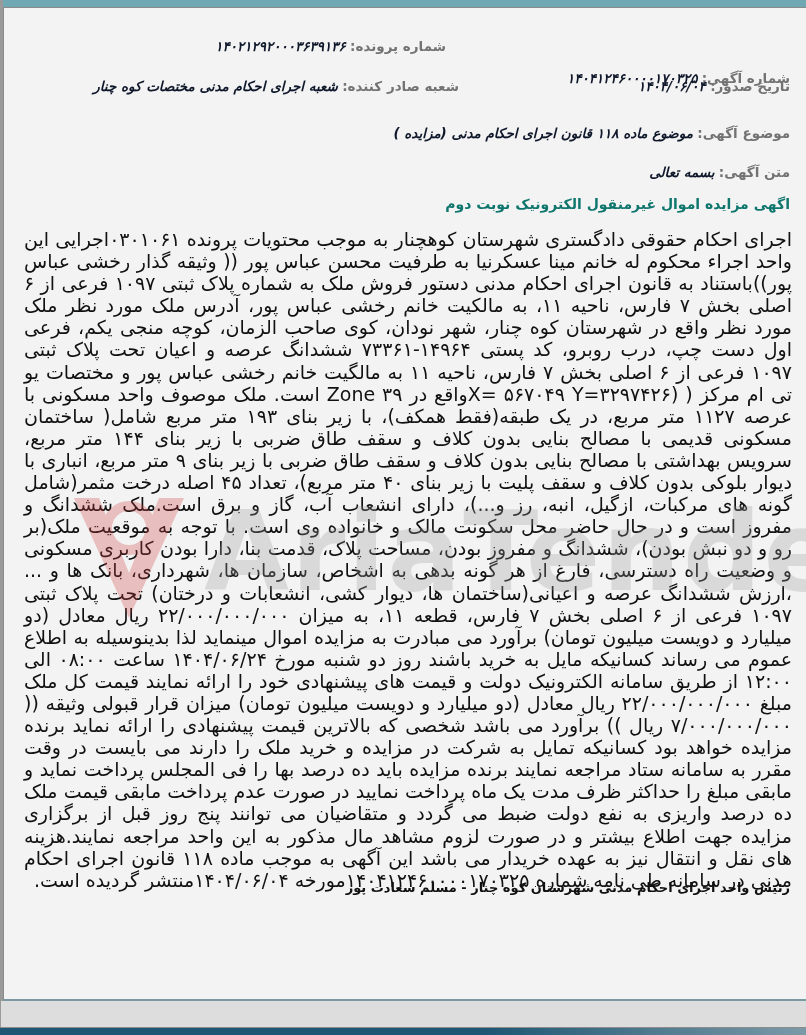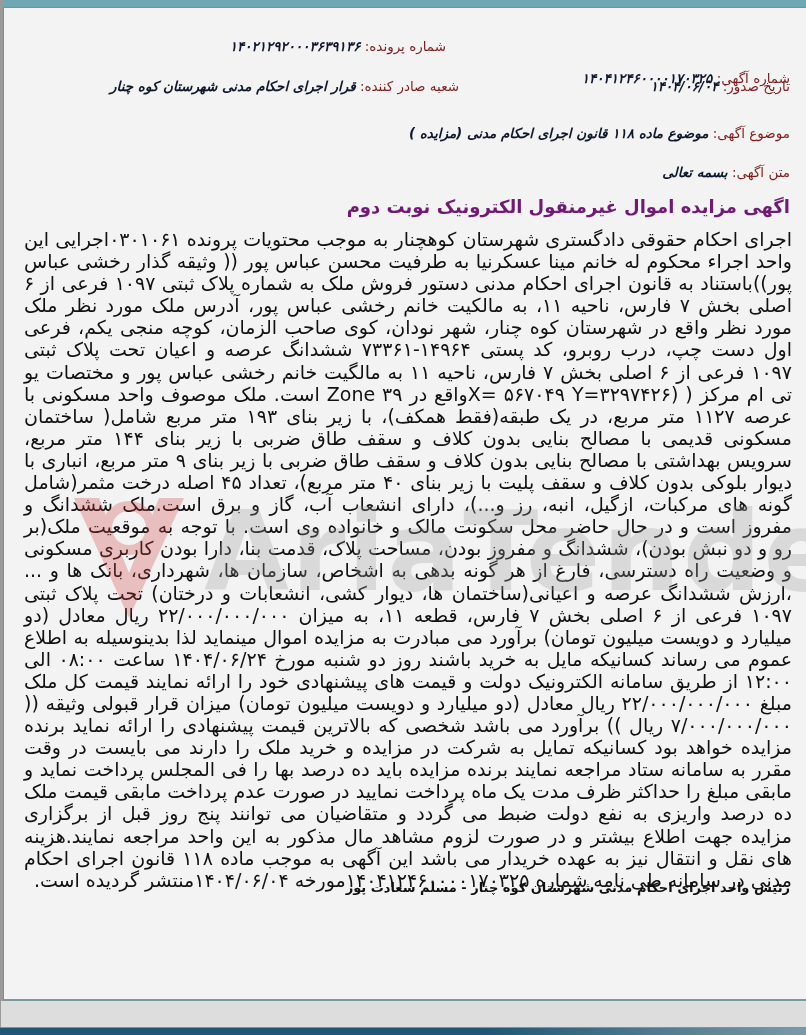--- a/index.html
+++ b/index.html
@@ -32,28 +32,28 @@
     box-sizing: border-box;
   }
   .taskbar {
     position: absolute; left: 0; top: 1027px; width: 806px; height: 8px;
     background: linear-gradient(to right, #1e5673 0%, #1e5673 60%, #7b9aa8 100%);
     border-top: 1px solid #8c8c8c;
   }
   .meta-row {
     position: absolute; direction: rtl; font-size: 13.5px; white-space: nowrap;
   }
-  .label { color: #7f1d1d; font-weight: normal; }
+  .label { color: #737373; font-weight: bold; }
   .value { color: #0f172a; font-weight: bold; font-style: italic; }
   .section {
     position: absolute; right: 28px; direction: rtl; font-size: 13.5px; white-space: nowrap; margin-left: 28px;
   }
   .heading {
     position: absolute; right: 28px; top: 195px; direction: rtl;
-    font-size: 18px; font-weight: bold; color: #701a75;
+    font-size: 14px; font-weight: bold; color: #0f766e;
   }
   .body-text {
     position: absolute; right: 22px; top: 227px; width: 768px;
     direction: rtl; text-align: justify;
     font-size: 19px; line-height: 22.1px; font-weight: normal; color: #111;
   }
   .signature {
     position: absolute; right: 28px; top: 879px; direction: rtl;
     font-size: 13px; font-weight: bold; color: #111; white-space: nowrap;
   }
@@ -88,21 +88,21 @@
     <span class="value">۱۴۰۲۱۲۹۲۰۰۰۳۶۳۹۱۳۶</span>
   </div>
 
   <div class="meta-row" style="right:16px; top:70px;">
     <span class="label">تاریخ صدور:</span>
     <span class="value">۱۴۰۴/۰۶/۰۴</span>
   </div>
 
   <div class="meta-row" style="right:347px; top:70px;">
     <span class="label">شعبه صادر کننده:</span>
-    <span class="value">قرار اجرای احکام مدنی شهرستان کوه چنار</span>
+    <span class="value">شعبه اجرای احکام مدنی مختصات کوه چنار</span>
   </div>
 
   <div class="section" style="top:117px; right:16px;">
     <span class="label">موضوع آگهی:</span>
     <span class="value">موضوع ماده ۱۱۸ قانون اجرای احکام مدنی (مزایده )</span>
   </div>
 
   <div class="section" style="top:156px; right:16px;">
     <span class="label">متن آگهی:</span>
     <span class="value">بسمه تعالی</span>

